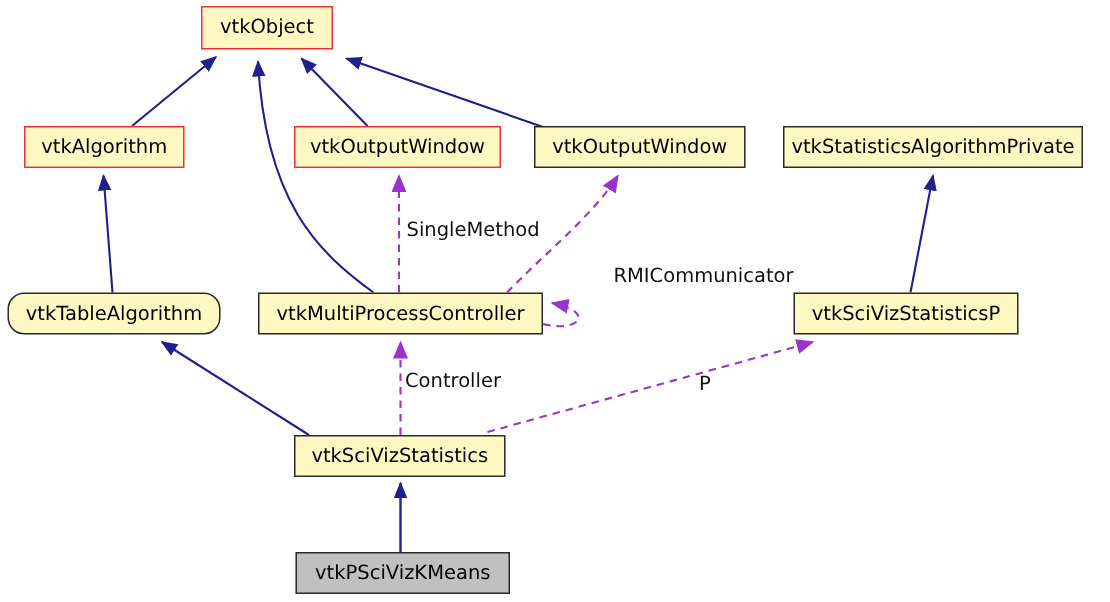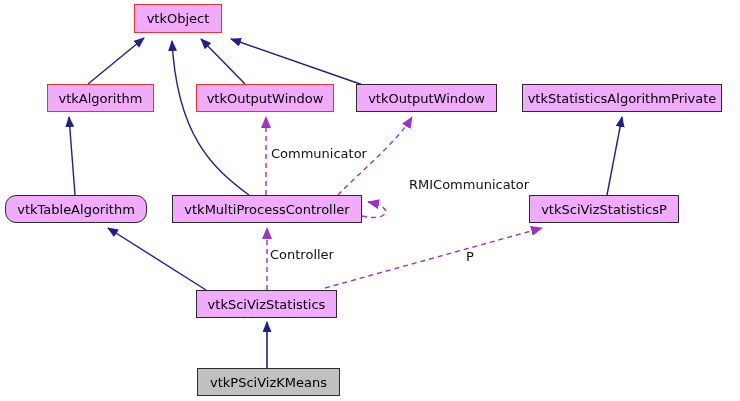--- a/index.html
+++ b/index.html
@@ -8,21 +8,21 @@
     width:740px;height:401px;
     font-family:"DejaVu Sans","Liberation Sans",sans-serif;
     background:#ffffff;
     overflow:hidden;
   }
   .edges{position:absolute;left:0;top:0;width:740px;height:401px;}
   .node{
     position:absolute;
     box-sizing:border-box;
     display:flex;align-items:center;justify-content:center;
-    background:#f0abfc;
+    background:#fef9c3;
     border:1.5px solid #2b2b2b;
     font-size:13px;color:#000000;
     white-space:nowrap;
     cursor:pointer;
   }
   .node.red{border-color:#ee3232;}
   .node.current{background:#c0c0c0;cursor:default;}
   .edge-label{
     position:absolute;
     font-size:13px;color:#111111;
@@ -56,39 +56,39 @@
 
     <path d="M266 195 L266 117" stroke="#9a32cd" stroke-width="1.4" stroke-dasharray="5,4" fill="none" marker-end="url(#arrow-purple)"></path>
     <path d="M338 195 C 362 170, 396 143, 412 117" stroke="#9a32cd" stroke-width="1.4" stroke-dasharray="5,4" fill="none" marker-end="url(#arrow-purple)"></path>
     <path d="M362 216 C 386 222, 398 208, 368 202" stroke="#9a32cd" stroke-width="1.4" stroke-dasharray="5,4" fill="none" marker-end="url(#arrow-purple)"></path>
     <path d="M267 290 L267 228" stroke="#9a32cd" stroke-width="1.4" stroke-dasharray="5,4" fill="none" marker-end="url(#arrow-purple)"></path>
     <path d="M325 288 L542 228" stroke="#9a32cd" stroke-width="1.4" stroke-dasharray="5,4" fill="none" marker-end="url(#arrow-purple)"></path>
   </svg>
 
   <div class="node red" style="left:134px;top:4px;width:88px;height:29px;">vtkObject</div>
 
-  <div class="node red" style="left:16px;top:84px;width:107px;height:28px;margin-left:31px;">vtkAlgorithm</div>
+  <div class="node red" style="left:16px;top:84px;width:107px;height:28px;">vtkAlgorithm</div>
 
   <div class="node red" style="left:196px;top:84px;width:138px;height:28px;">vtkOutputWindow</div>
 
   <div class="node" style="left:356px;top:84px;width:141px;height:28px;">vtkOutputWindow</div>
 
   <div class="node" style="left:522px;top:84px;width:200px;height:28px;">vtkStatisticsAlgorithmPrivate</div>
 
   <div class="node" style="left:5px;top:195px;width:142px;height:28px;border-radius:11px;">vtkTableAlgorithm</div>
 
   <div class="node" style="left:172px;top:195px;width:190px;height:28px;">vtkMultiProcessController</div>
 
   <div class="node" style="left:529px;top:195px;width:150px;height:28px;">vtkSciVizStatisticsP</div>
 
   <div class="node" style="left:196px;top:290px;width:141px;height:28px;">vtkSciVizStatistics</div>
 
   <div class="node current" style="left:197px;top:368px;width:143px;height:28px;">vtkPSciVizKMeans</div>
 
-  <div class="edge-label" style="left:271px;top:146px;">Communicator</div>
+  <div class="edge-label" style="left:271px;top:146px;">SingleMethod</div>
 
   <div class="edge-label centered" style="left:469px;top:137px;">RMICommunicator</div>
 
 
 
   <div class="edge-label" style="left:270px;top:247px;">Controller</div>
 
   <div class="edge-label" style="left:466px;top:249px;">P</div>
 
 </div>

